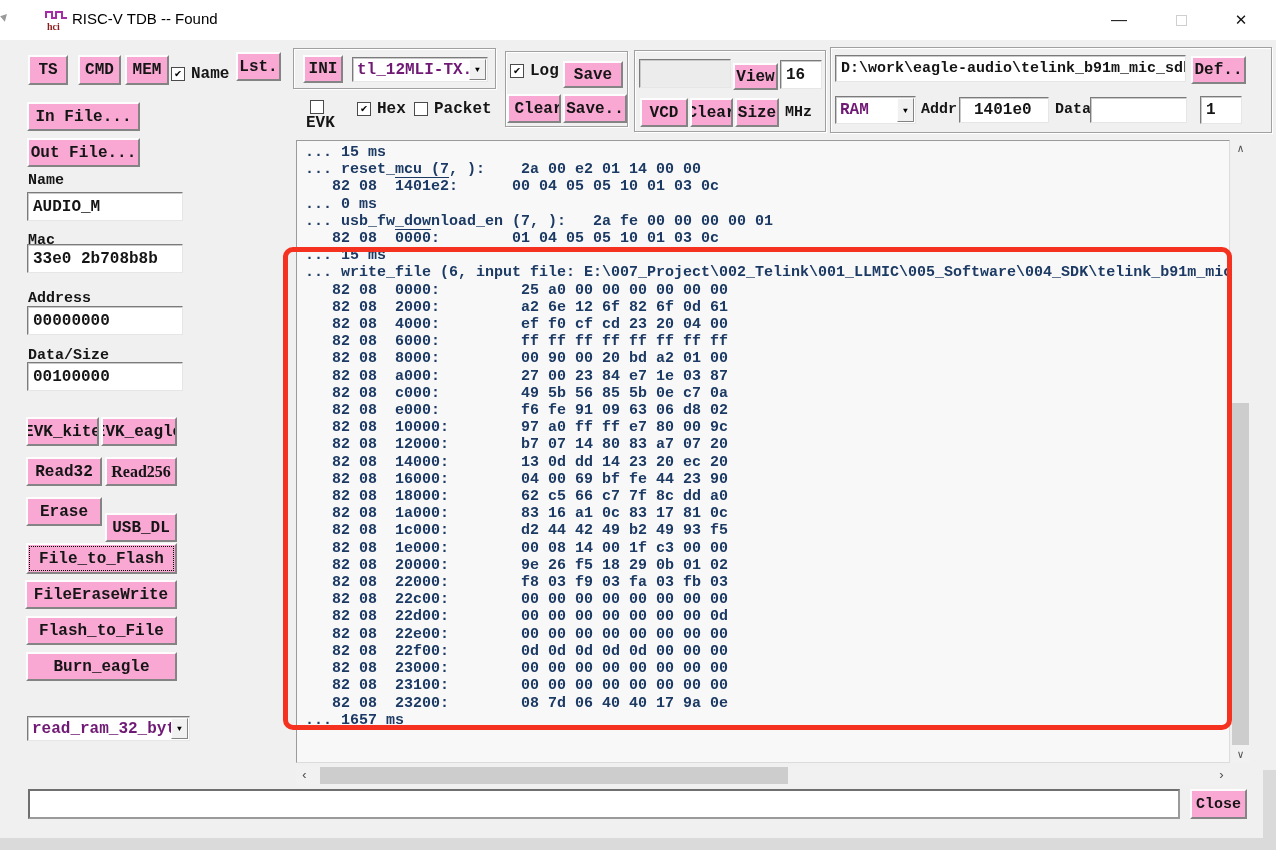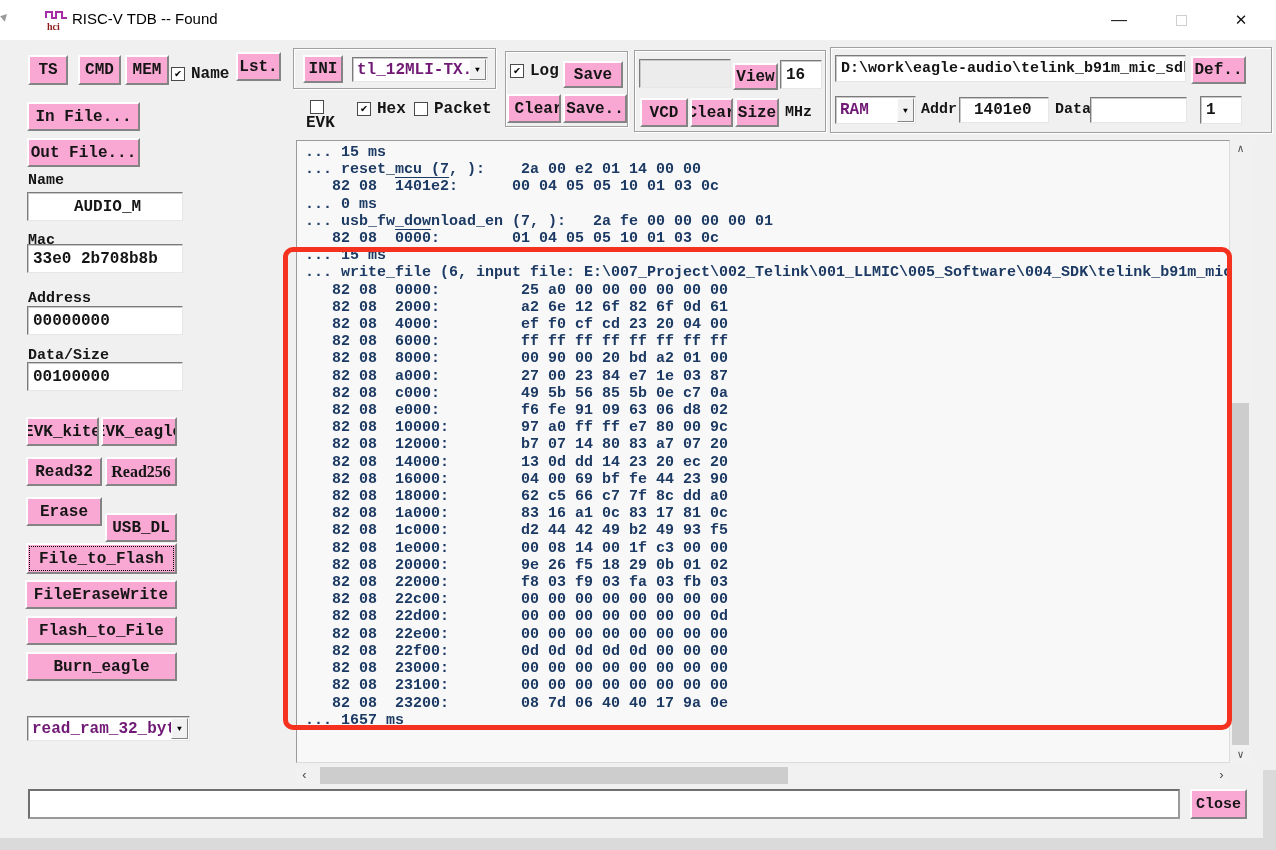--- a/index.html
+++ b/index.html
@@ -125,21 +125,21 @@
     </div>
 
   <div class="btn" style="left:27px;top:102px;width:113px;height:29px;">
       <span>In File...</span>
     </div>
   <div class="btn" style="left:27px;top:138px;width:113px;height:29px;">
       <span>Out File...</span>
     </div>
 
   <span class="label" style="left:28px;top:172px;">Name</span>
-  <div class="field" style="left:27px;top:192px;width:156px;height:29px;justify-content:center;">
+  <div class="field" style="left:27px;top:192px;width:156px;height:29px;">
       <span>AUDIO_M</span>
     </div>
 
   <span class="label" style="left:28px;top:232px;">Mac</span>
   <div class="field" style="left:27px;top:244px;width:156px;height:29px;">
       <span>33e0 2b708b8b</span>
     </div>
 
   <span class="label" style="left:28px;top:290px;">Address</span>
   <div class="field" style="left:27px;top:306px;width:156px;height:29px;">

